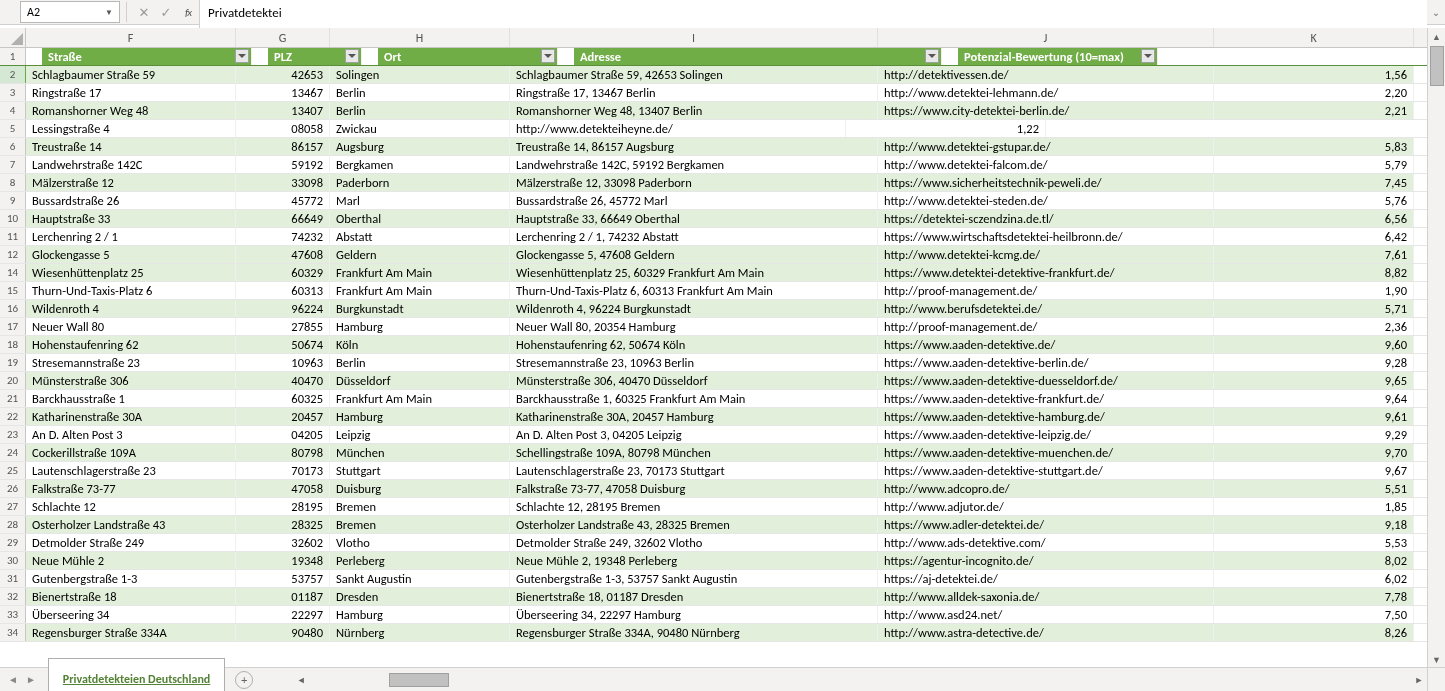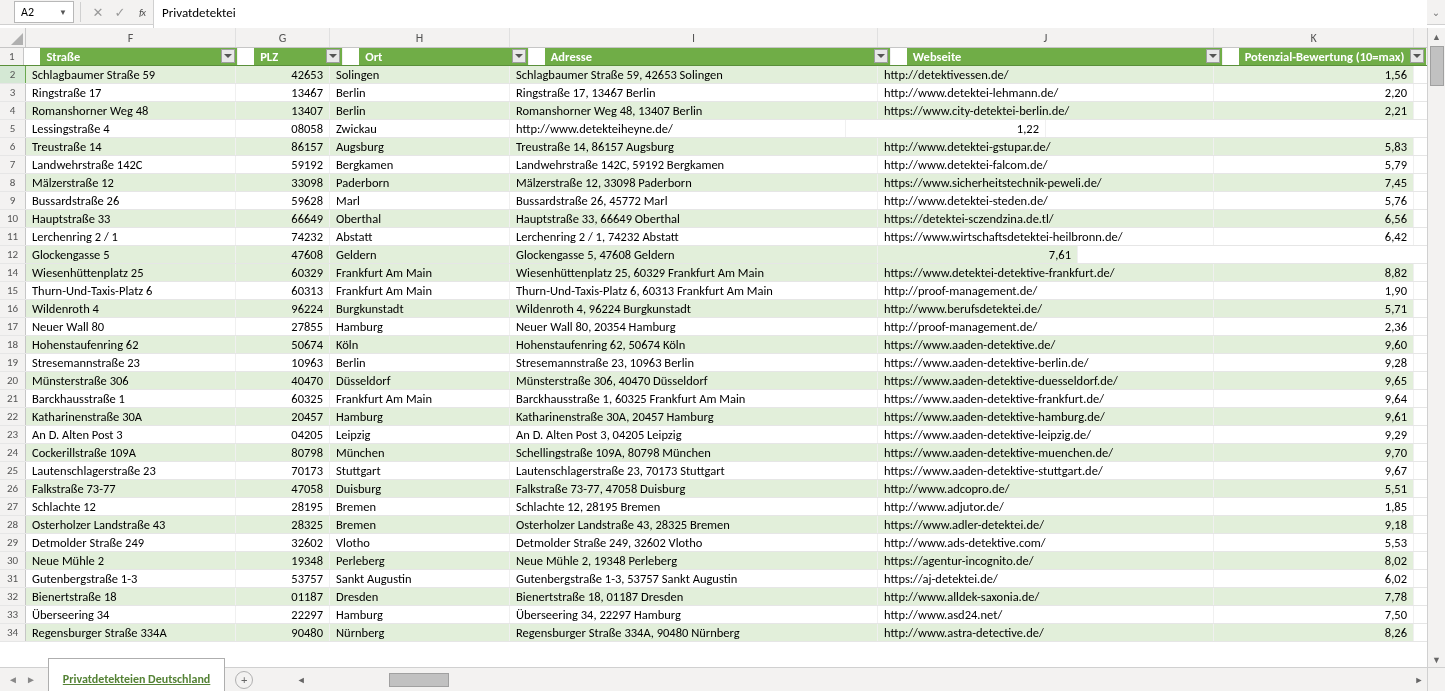--- a/index.html
+++ b/index.html
@@ -1,20 +1,20 @@
 <!DOCTYPE html>
 <html><head>
 <meta charset="utf-8">
 <style>
 * { margin: 0; padding: 0; box-sizing: border-box; font-family: Calibri, "Segoe UI", sans-serif; }
 html, body { width: 1445px; height: 691px; overflow: hidden; background: #fff; }
 
 
 .formula-bar { position: absolute; top: 0; left: 0; right: 0; height: 25px; background: #f3f2f1; border-bottom: 1px solid #d0d0d0; display: flex; align-items: center; }
-.name-box { width: 60px; height: 22px; border: 1px solid #b8b8b8; background: #fff; display: flex; align-items: center; padding: 0 6px; margin-left: 14px; font-size: 12px; }
+.name-box { width: 100px; height: 22px; border: 1px solid #b8b8b8; background: #fff; display: flex; align-items: center; padding: 0 6px; margin-left: 20px; font-size: 12px; }
 .name-box-arrow { margin-left: auto; font-size: 8px; color: #555; }
 .fb-sep { width: 1px; height: 20px; background: #d0d0d0; margin: 0 6px; }
 .fb-btn { width: 22px; text-align: center; font-size: 13px; color: #999; }
 .fx-btn { font-style: italic; font-size: 11px; color: #555; letter-spacing: -1px; }
 .formula-input { flex: 1; height: 40px; border: none; background: #fff; border-left: 1px solid #d0d0d0; padding: 0 8px; font-size: 13px; outline: none; }
 .expand-btn { width: 18px; text-align: center; color: #777; font-size: 10px; }
 
 
 .grid-wrap { position: absolute; top: 28px; left: 0; right: 18px; bottom: 24px; overflow: hidden; }
 
@@ -100,24 +100,20 @@
           <div class="filter-btn"></div>
         </div>
         <div class="cell c-H">
           <span>Ort</span>
           <div class="filter-btn"></div>
         </div>
         <div class="cell c-I">
           <span>Adresse</span>
           <div class="filter-btn"></div>
         </div>
-        <div class="cell c-J">
-          <span>Webseite</span>
-          <div class="filter-btn"></div>
-        </div>
         <div class="cell c-K">
           <span>Potenzial-Bewertung (10=max)</span>
           <div class="filter-btn"></div>
         </div>
       </div>
       <div class="row band">
         <div class="row-num sel">2</div>
         <div class="cell c-F">Schlagbaumer Straße 59</div>
         <div class="cell c-G num">42653</div>
         <div class="cell c-H">Solingen</div>
@@ -174,21 +170,21 @@
         <div class="cell c-F">Mälzerstraße 12</div>
         <div class="cell c-G num">33098</div>
         <div class="cell c-H">Paderborn</div>
         <div class="cell c-I">Mälzerstraße 12, 33098 Paderborn</div>
         <div class="cell c-J">https://www.sicherheitstechnik-peweli.de/</div>
         <div class="cell c-K num">7,45</div>
       </div>
       <div class="row">
         <div class="row-num">9</div>
         <div class="cell c-F">Bussardstraße 26</div>
-        <div class="cell c-G num">59628</div>
+        <div class="cell c-G num">45772</div>
         <div class="cell c-H">Marl</div>
         <div class="cell c-I">Bussardstraße 26, 45772 Marl</div>
         <div class="cell c-J">http://www.detektei-steden.de/</div>
         <div class="cell c-K num">5,76</div>
       </div>
       <div class="row band">
         <div class="row-num">10</div>
         <div class="cell c-F">Hauptstraße 33</div>
         <div class="cell c-G num">66649</div>
         <div class="cell c-H">Oberthal</div>
@@ -204,20 +200,21 @@
         <div class="cell c-I">Lerchenring 2 / 1, 74232 Abstatt</div>
         <div class="cell c-J">https://www.wirtschaftsdetektei-heilbronn.de/</div>
         <div class="cell c-K num">6,42</div>
       </div>
       <div class="row band">
         <div class="row-num">12</div>
         <div class="cell c-F">Glockengasse 5</div>
         <div class="cell c-G num">47608</div>
         <div class="cell c-H">Geldern</div>
         <div class="cell c-I">Glockengasse 5, 47608 Geldern</div>
+        <div class="cell c-J">http://www.detektei-kcmg.de/</div>
         <div class="cell c-K num">7,61</div>
       </div>
       <div class="row band">
         <div class="row-num">14</div>
         <div class="cell c-F">Wiesenhüttenplatz 25</div>
         <div class="cell c-G num">60329</div>
         <div class="cell c-H">Frankfurt Am Main</div>
         <div class="cell c-I">Wiesenhüttenplatz 25, 60329 Frankfurt Am Main</div>
         <div class="cell c-J">https://www.detektei-detektive-frankfurt.de/</div>
         <div class="cell c-K num">8,82</div>

